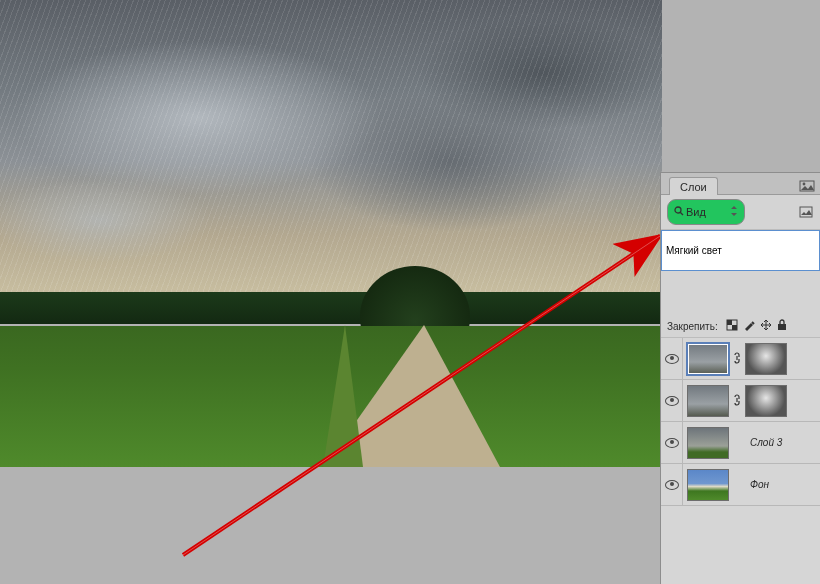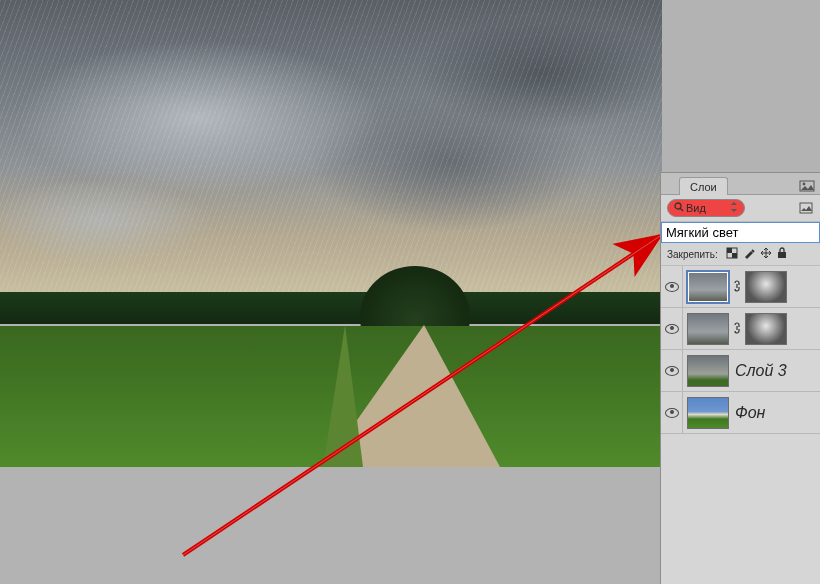--- a/index.html
+++ b/index.html
@@ -105,21 +105,21 @@
     border-left: 1px solid #8d8d8d;
     border-top: 1px solid #8d8d8d;
     display: flex;
     flex-direction: column;
   }
   .panel-tabbar {
     height: 22px;
     border-bottom: 1px solid #9a9a9a;
     display:flex;
     align-items:flex-end;
-    padding-left:18px;
+    padding-left:8px;
     background:#c0c0c0;
   }
   .panel-tab {
     padding: 3px 10px 2px;
     background:#d4d4d4;
     border:1px solid #9a9a9a;
     border-bottom:none;
     border-radius:3px 3px 0 0;
     font-size:11px;
     margin-bottom:-1px;
@@ -132,47 +132,47 @@
   .panel-row {
     display:flex;
     align-items:center;
     padding: 4px 6px;
     gap:4px;
     border-bottom:1px solid #bcbcbc;
   }
   .filter-dd {
     display:flex;
     align-items:center;
-    background:#ef4444;
+    background:#22c55e;
     border:1px solid #888;
     border-radius:9px;
     padding:1px 6px 1px 6px;
-    height:18px;
+    height:26px;
     min-width: 78px;
     cursor:pointer;
   }
   .filter-dd .mag { font-size:10px; margin-right:2px;}
   .filter-dd .chev { margin-left:auto; font-size:9px; color:#555; }
   .icon-sq {
     width:16px; height:16px;
     display:flex;align-items:center;justify-content:center;
     font-size:11px;
   }
   .blend-row {
     background:#fff;
     border:1px solid #5b8fcf;
     box-shadow: inset 0 0 0 1px #aecbf1;
   }
   .blend-row input {
     border:none; outline:none;
     width:100%;
-    font-size:13px;
-    padding:2px 4px;
-  }
-  .lock-row { font-size:10px; }
+    font-size:10px;
+    padding:14px 4px;
+  }
+  .lock-row { font-size:10px;margin-top:44px; }
   .lock-icons { display:flex; gap:5px; margin-left:4px;}
   .lock-icons span { cursor:pointer; font-size:11px;}
 
   .layers-scroll {
     flex:1;
     overflow-y:auto;
     background:#d6d6d6;
   }
   .layer {
     display:flex;
@@ -208,22 +208,22 @@
   .thumb.checker {
     background-image:
       linear-gradient(45deg,#ccc 25%,transparent 25%,transparent 75%,#ccc 75%),
       linear-gradient(45deg,#ccc 25%,#fff 25%,#fff 75%,#ccc 75%);
     background-size:10px 10px;
     background-position:0 0,5px 5px;
   }
   .thumb.photo { background: linear-gradient(180deg,#5b87c8 0%,#6f97cf 45%,#dcd9c6 55%,#3e7720 70%,#4f8a2b 100%);}
   .link-ic { font-size:10px; color:#444; padding:0 2px; cursor:pointer;}
   .layer-name {
-    padding-left:6px;
-    font-size:16px;
+    padding-left:21px;
+    font-size:10px;
     font-style: italic;
     color:#2a2a2a;
     white-space:nowrap;
     overflow:hidden;
     text-overflow:ellipsis;
     flex:1;
   }
   .layer .thumb.halfchecker::after {
     content:"";
     position:absolute; left:0; bottom:0; width:100%; height:40%;

